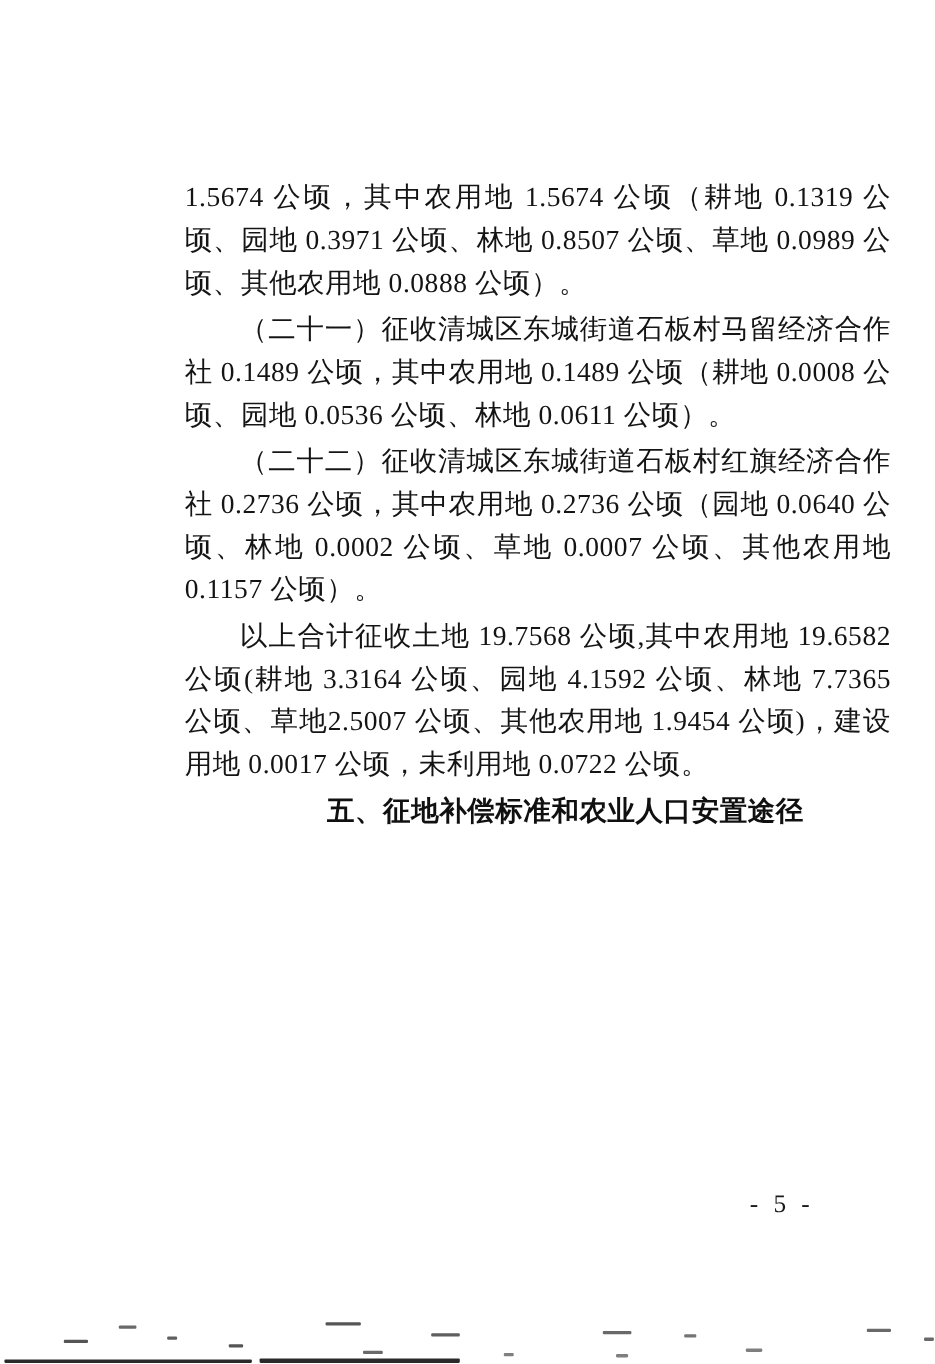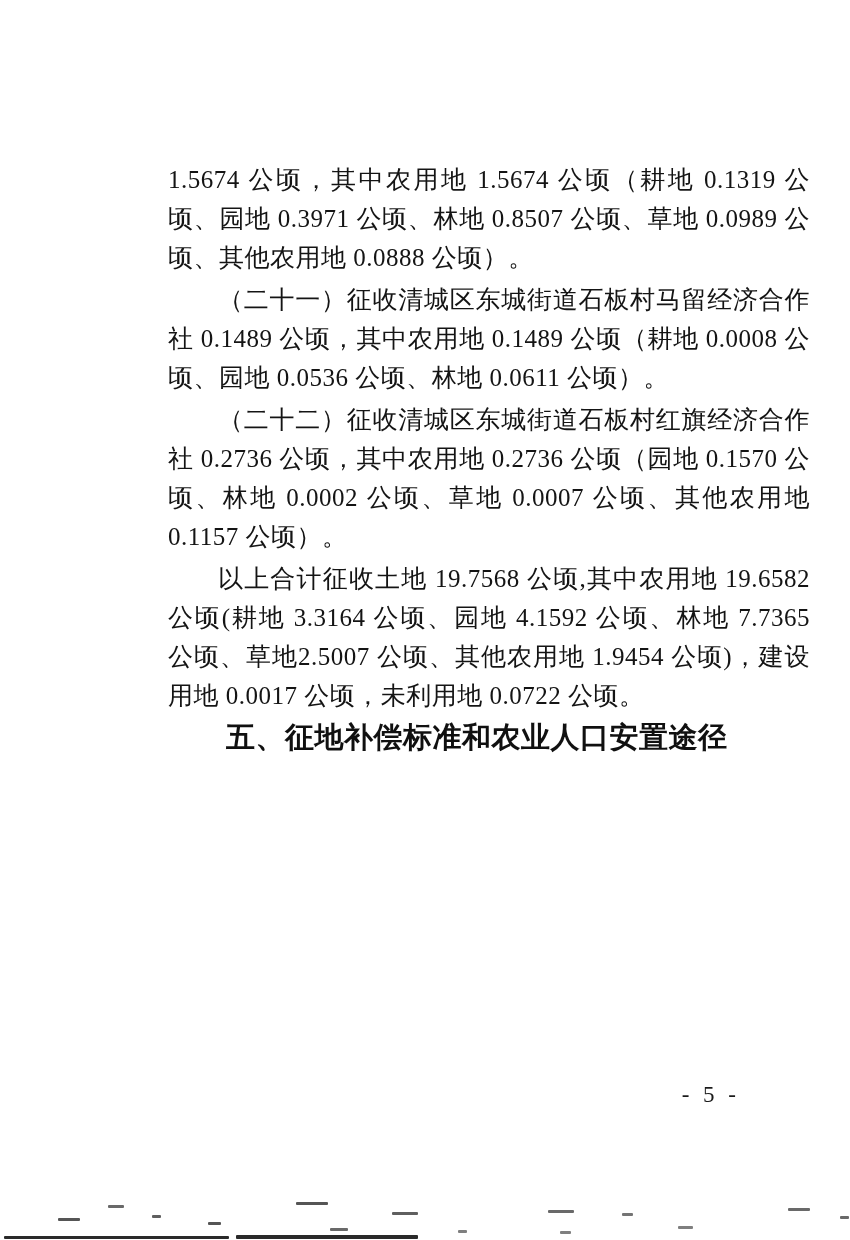--- a/index.html
+++ b/index.html
@@ -27,25 +27,26 @@
     text-align: justify;
     text-indent: 2em;
     letter-spacing: 0.5px;
     color: #141414;
   }
   .para.noindent { text-indent: 0; margin-top: 0; }
   .section-heading {
     margin: 3px 0 0 0;
     font-family: "Liberation Sans", "DejaVu Sans", sans-serif;
     font-weight: 700;
-    font-size: 29px;
+    font-size: 25px;
     line-height: 39px;
     text-indent: 2em;
     letter-spacing: 0.5px;
     color: #101010;
+    text-align: center;
   }
   .page-number {
     position: absolute;
     top: 1082px;
     right: 110px;
     font-family: "Liberation Serif", "DejaVu Serif", serif;
     font-size: 23px;
     letter-spacing: 4px;
     color: #1a1a1a;
   }
@@ -68,21 +69,21 @@
   .n15 { left: 788px; top: 1208px; width: 22px;  height: 3px; opacity: .7; }
   .n16 { left: 840px; top: 1216px; width: 9px;   height: 3px; opacity: .7; }
 </style>
 </head>
 <body>
 
 <div class="page">
   <div class="content">
     <p class="para noindent">1.5674 公顷，其中农用地 1.5674 公顷（耕地 0.1319 公顷、园地 0.3971 公顷、林地 0.8507 公顷、草地 0.0989 公顷、其他农用地 0.0888 公顷）。</p>
     <p class="para">（二十一）征收清城区东城街道石板村马留经济合作社 0.1489 公顷，其中农用地 0.1489 公顷（耕地 0.0008 公顷、园地 0.0536 公顷、林地 0.0611 公顷）。</p>
-    <p class="para">（二十二）征收清城区东城街道石板村红旗经济合作社 0.2736 公顷，其中农用地 0.2736 公顷（园地 0.1570 公顷、林地 0.0002 公顷、草地 0.0007 公顷、其他农用地 0.1157 公顷）。</p>
+    <p class="para">（二十二）征收清城区东城街道石板村红旗经济合作社 0.2736 公顷，其中农用地 0.2736 公顷（园地 0.0640 公顷、林地 0.0002 公顷、草地 0.0007 公顷、其他农用地 0.1157 公顷）。</p>
     <p class="para">以上合计征收土地 19.7568 公顷,其中农用地 19.6582 公顷(耕地 3.3164 公顷、园地 4.1592 公顷、林地 7.7365 公顷、草地2.5007 公顷、其他农用地 1.9454 公顷)，建设用地 0.0017 公顷，未利用地 0.0722 公顷。</p>
     <h2 class="section-heading">五、征地补偿标准和农业人口安置途径</h2>
   </div>
 
   <div class="page-number">- 5 -</div>
 
   <div>
     <div class="noise n1"></div>
     <div class="noise n2"></div>
     <div class="noise n3"></div>

